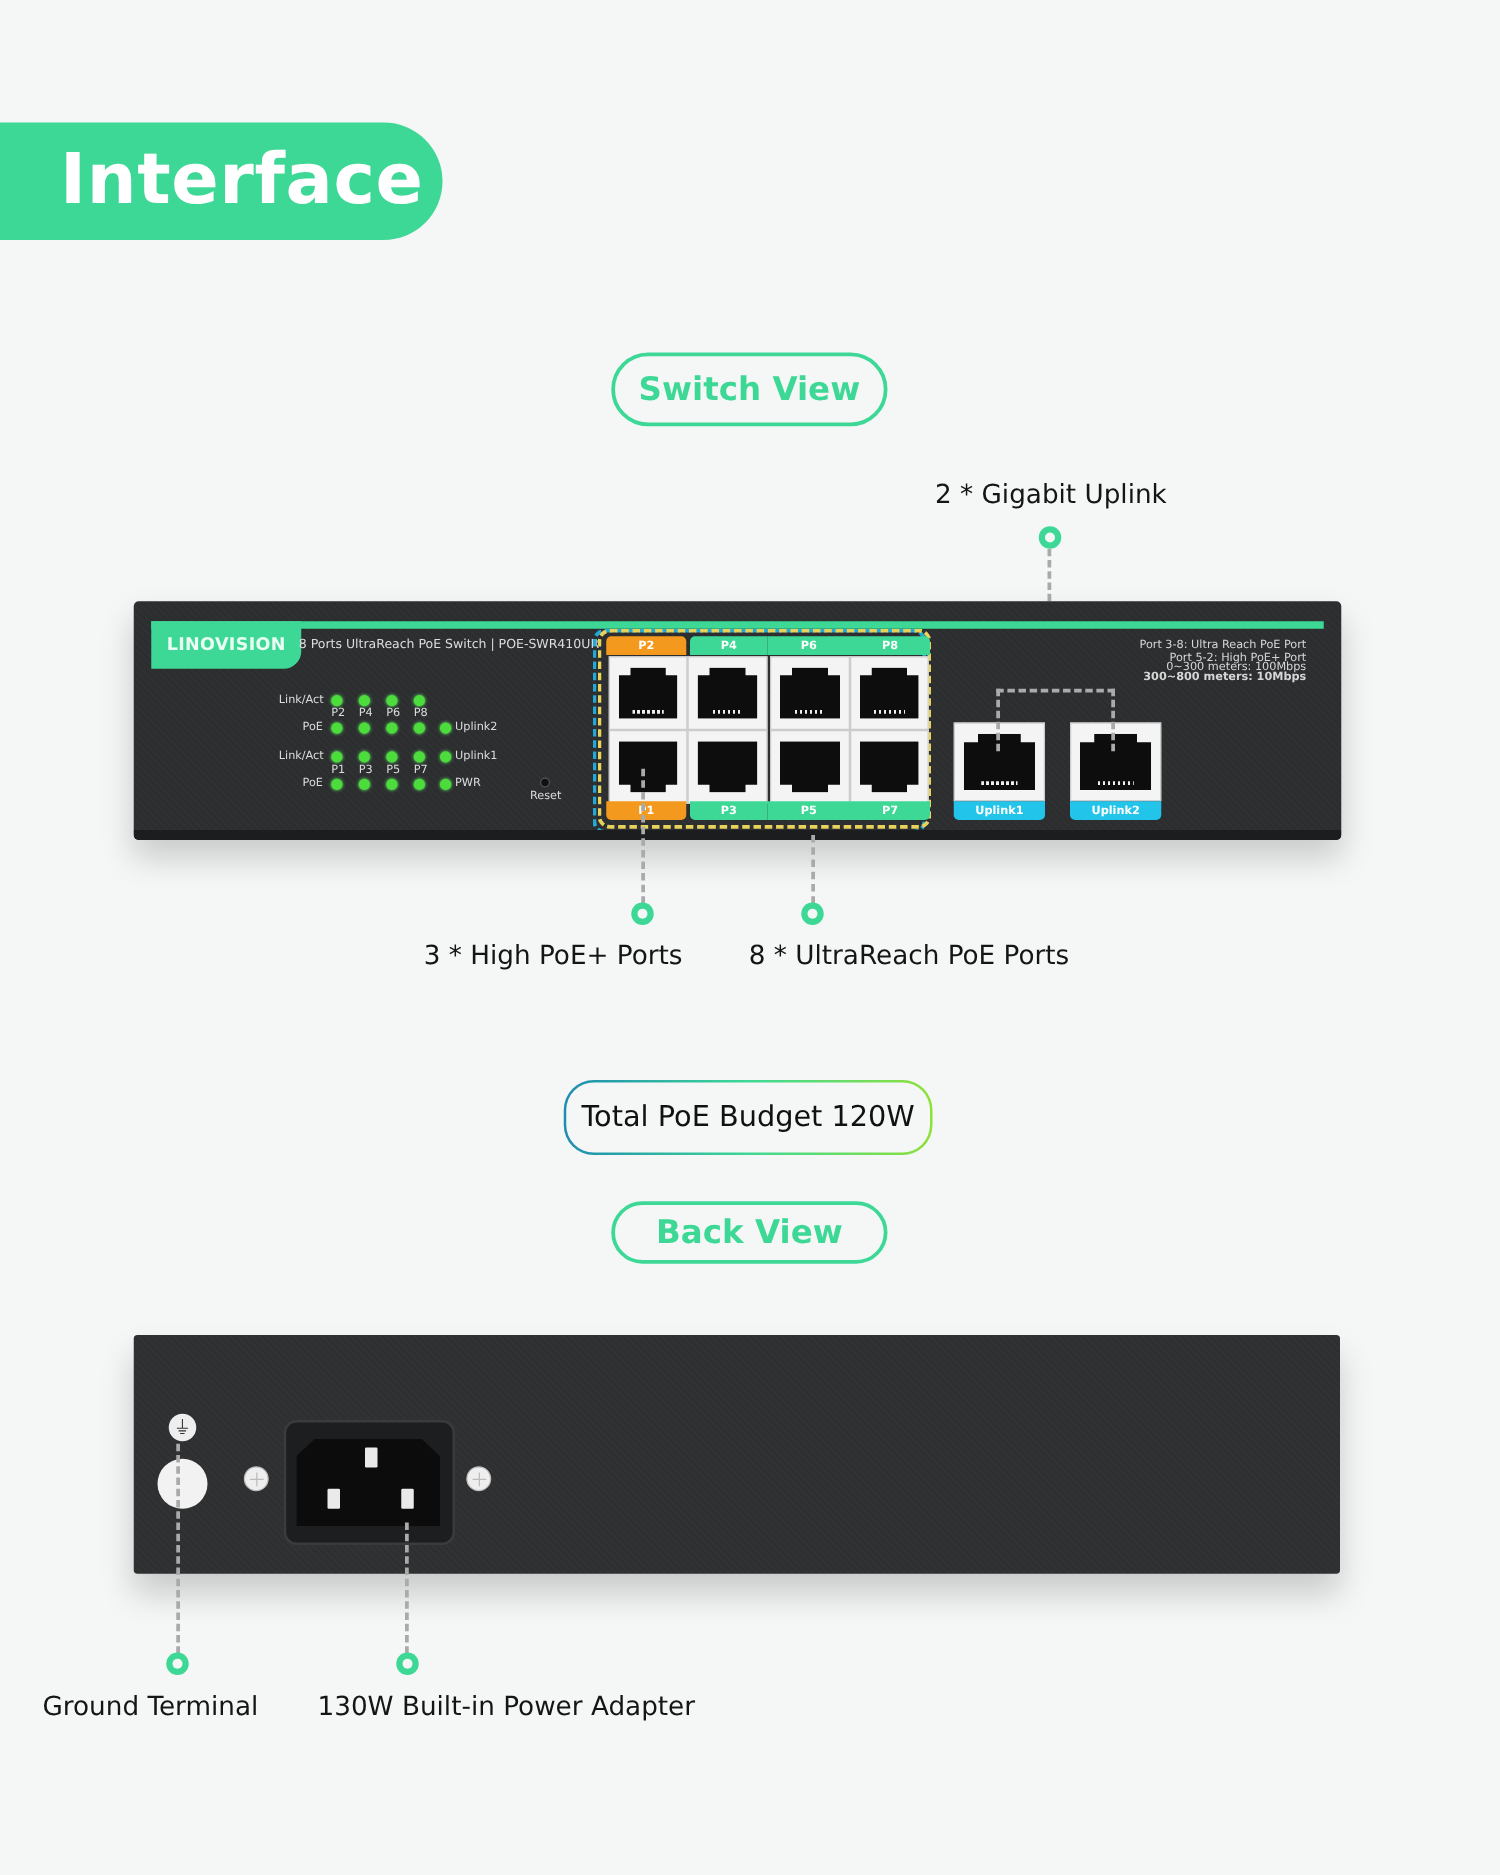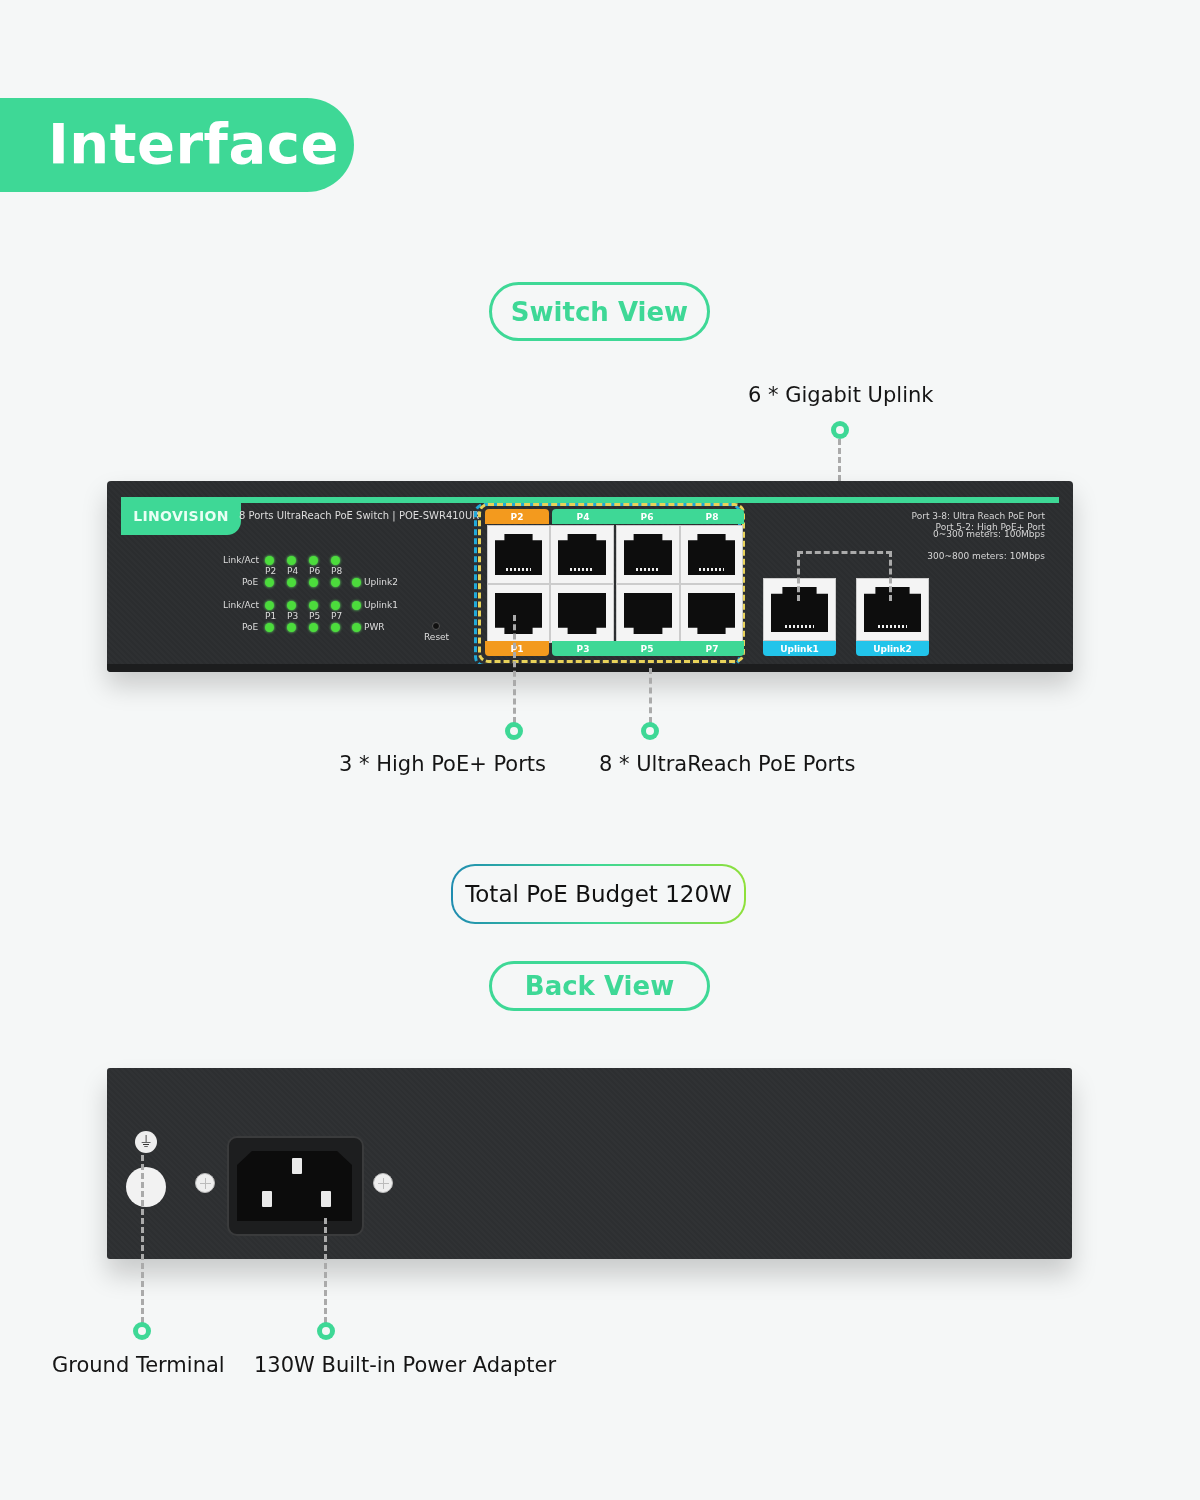--- a/index.html
+++ b/index.html
@@ -59,33 +59,33 @@
   .ground-sym { width: 22px; height: 22px; border-radius: 50%; background: #eee; font-size: 15px; color: #333; display: flex; align-items: center; justify-content: center; line-height: 1; }
 </style>
 </head>
 <body>
 
 <div class="abs banner"></div>
 <div class="abs banner-text">Interface</div>
 
 <div class="abs pill" style="left:489px;top:282px;width:221px;height:59px;">Switch View</div>
 
-<div class="abs callout-label" style="left:748px;top:383px;">6 * Gigabit Uplink</div>
+<div class="abs callout-label" style="left:748px;top:383px;">2 * Gigabit Uplink</div>
 <div class="abs dot" style="left:831px;top:421px;"></div>
 <div class="abs vdash" style="left:838px;top:439px;height:114px;"></div>
 
 <div class="abs front">
   <div class="abs green-strip"></div>
   <div class="abs brand-tab">LINOVISION</div>
   <div class="abs model-text">8 Ports UltraReach PoE Switch | POE-SWR410UR</div>
 
   <div class="abs spec" style="top:30px;">Port 3-8: Ultra Reach PoE Port</div>
   <div class="abs spec" style="top:41px;">Port 5-2: High PoE+ Port</div>
   <div class="abs spec" style="top:48px;">0~300 meters: 100Mbps</div>
-  <div class="abs spec" style="top:70px;">300~800 meters: 10Mbps</div>
+  <div class="abs spec" style="top:56px;font-weight:bold;">300~800 meters: 10Mbps</div>
 
   <div class="abs led-lbl" style="left:116px;top:74px;">Link/Act</div>
   <div class="abs led-lbl" style="left:135px;top:96px;">PoE</div>
   <div class="abs led-lbl" style="left:116px;top:119px;">Link/Act</div>
   <div class="abs led-lbl" style="left:135px;top:141px;">PoE</div>
 
   <div class="abs led" style="left:158px;top:75px;"></div>
   <div class="abs led" style="left:180px;top:75px;"></div>
   <div class="abs led" style="left:202px;top:75px;"></div>
   <div class="abs led" style="left:224px;top:75px;"></div>
@@ -201,17 +201,17 @@
   <div class="abs iec-outer"></div>
   <div class="abs iec-inner"></div>
   <div class="abs iec-pin" style="left:185px;top:90px;"></div>
   <div class="abs iec-pin" style="left:155px;top:123px;"></div>
   <div class="abs iec-pin" style="left:214px;top:123px;"></div>
   <div class="abs screw" style="left:266px;top:105px;"></div>
 </div>
 
 <div class="abs vdash" style="left:141px;top:1155px;height:168px;"></div>
 <div class="abs dot" style="left:133px;top:1322px;"></div>
-<div class="abs callout-label" style="left:52px;top:1353px;">Ground Terminal</div>
+<div class="abs callout-label" style="left:34px;top:1353px;">Ground Terminal</div>
 
 <div class="abs vdash" style="left:324px;top:1218px;height:105px;"></div>
 <div class="abs dot" style="left:317px;top:1322px;"></div>
 <div class="abs callout-label" style="left:254px;top:1353px;">130W Built-in Power Adapter</div>
 
 </body></html>

